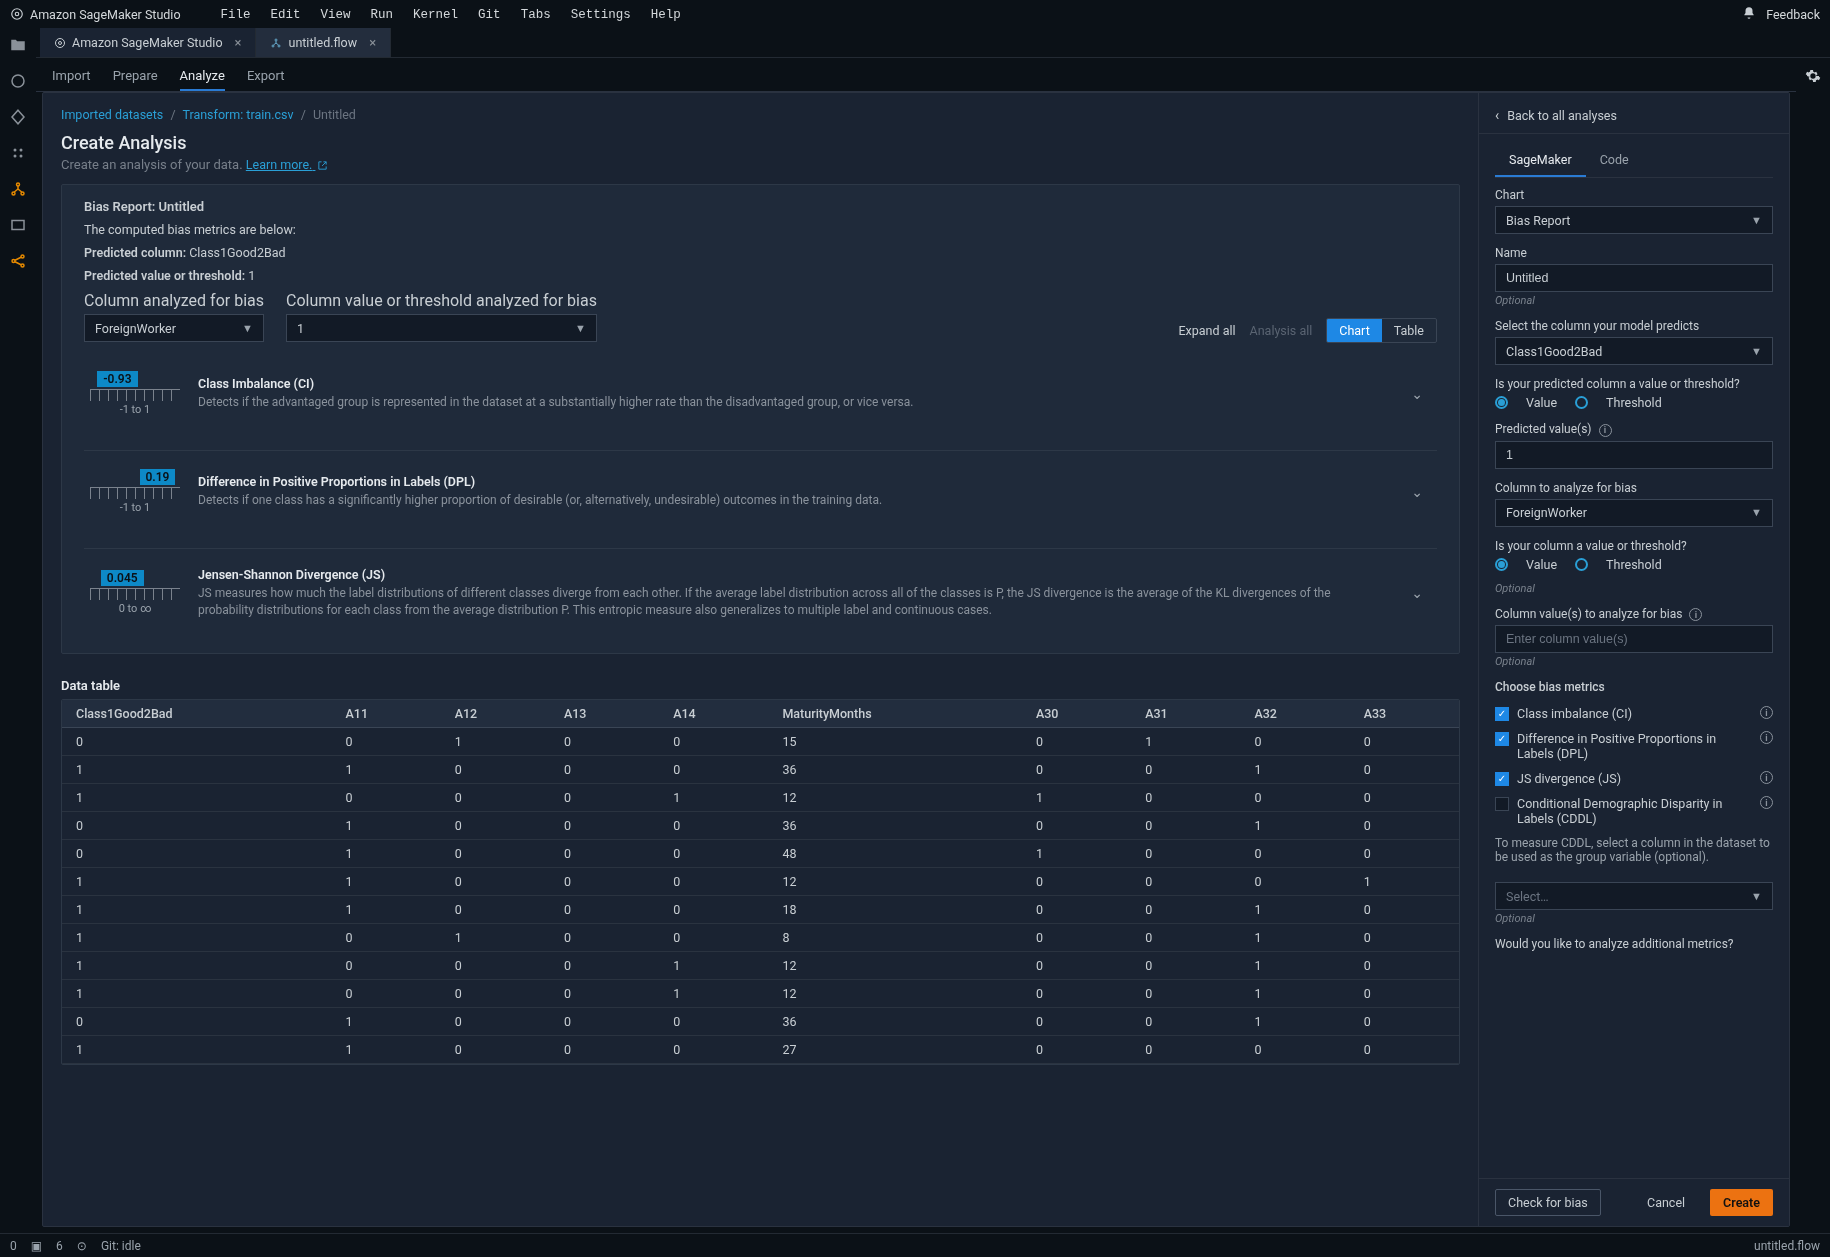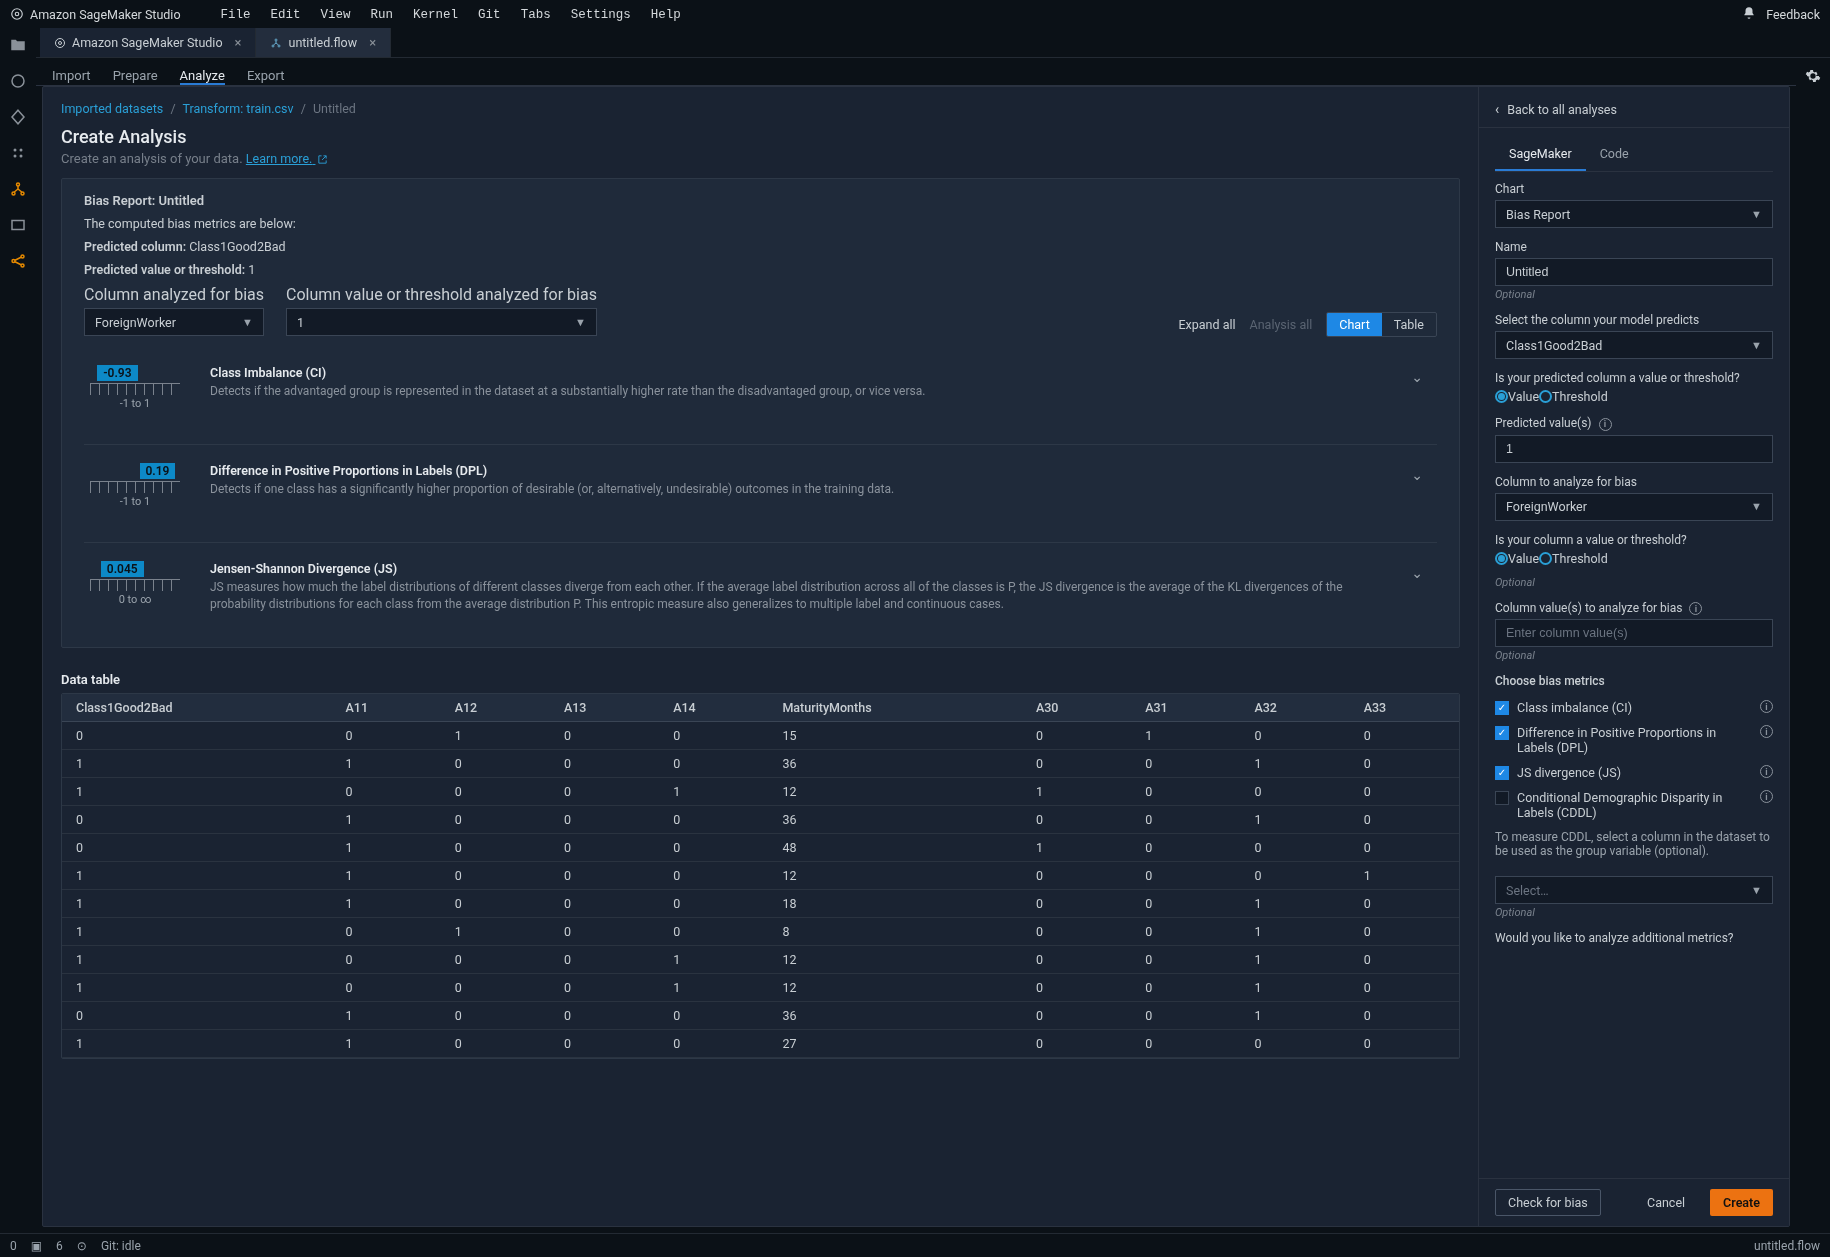--- a/index.html
+++ b/index.html
@@ -97,21 +97,21 @@
 }
 
 .sub-tabs {
   display:flex;
   gap: 22px;
   padding: 10px 16px 0 16px;
   font-size: 13px;
   color: #9aa3ac;
   border-bottom: 1px solid #2a3240;
 }
-.sub-tab { padding-bottom: 0; cursor:pointer; }
+.sub-tab { padding-bottom: 6px; cursor:pointer; }
 .sub-tab.active { color: #e6eaee; border-bottom: 2px solid #2a7bd4; }
 
 .main-panel {
   flex: 1;
   overflow: auto;
   border-right: 1px solid #2a3240;
   min-width: 0;
 }
 
 .breadcrumb {
@@ -175,25 +175,25 @@
 .btn-toggle span {
   padding: 4px 12px;
   font-size:12.5px;
   cursor:pointer;
   color:#c8ced3;
 }
 .btn-toggle span.active { background:#1e88e5; color:#fff; }
 
 .metric {
   display:flex;
-  gap: 30px;
+  gap: 18px;
   padding: 18px 6px 20px 6px;
   border-top: 1px solid #2d3847;
   margin-top: 14px;
-  align-items:flex-start;
+  align-items:center;
 }
 .metric:first-of-type { border-top:none; margin-top: 10px;}
 .metric .gauge {
   width: 90px;
   flex-shrink: 0;
 }
 .metric .gauge .val {
   background:#0d89c7;
   color:#0b1117;
   font-weight:600;
@@ -274,21 +274,21 @@
 .input {
   width:100%;
   background:#121a26;
   border:1px solid #3a4555;
   height:28px;
   color:#c8ced3;
   padding: 0 10px;
   font-size:12.5px;
 }
 .input::placeholder { color:#6b7481; }
-.radio-row { display:flex; align-items:center; font-size:12.5px; margin-bottom:10px;}
+.radio-row { display:flex; gap:18px; align-items:center; font-size:12.5px; margin-bottom:10px;}
 .radio { width:13px; height:13px; border-radius:50%; border:2px solid #2a9fd6; display:inline-flex; align-items:center; justify-content:center; }
 .radio.checked::after { content:""; width:7px; height:7px; border-radius:50%; background:#2a9fd6; }
 .chk-row { display:flex; align-items:flex-start; gap:8px; font-size:12.5px; margin-bottom:10px; }
 .chk {
   width:14px; height:14px; border:1px solid #3a4555; background:#121a26; flex-shrink:0; margin-top:1px;
   display:flex; align-items:center; justify-content:center;
 }
 .chk.checked { background:#1e88e5; border-color:#1e88e5; }
 .chk.checked::after { content:"✓"; color:#fff; font-size:10px; line-height:1;}
 .info-i {

